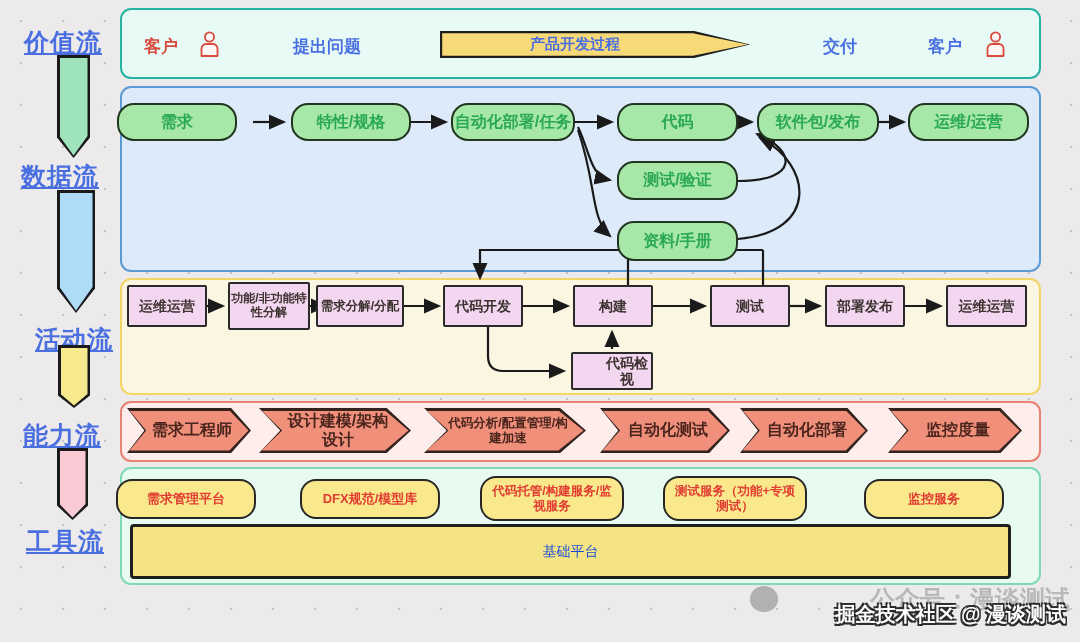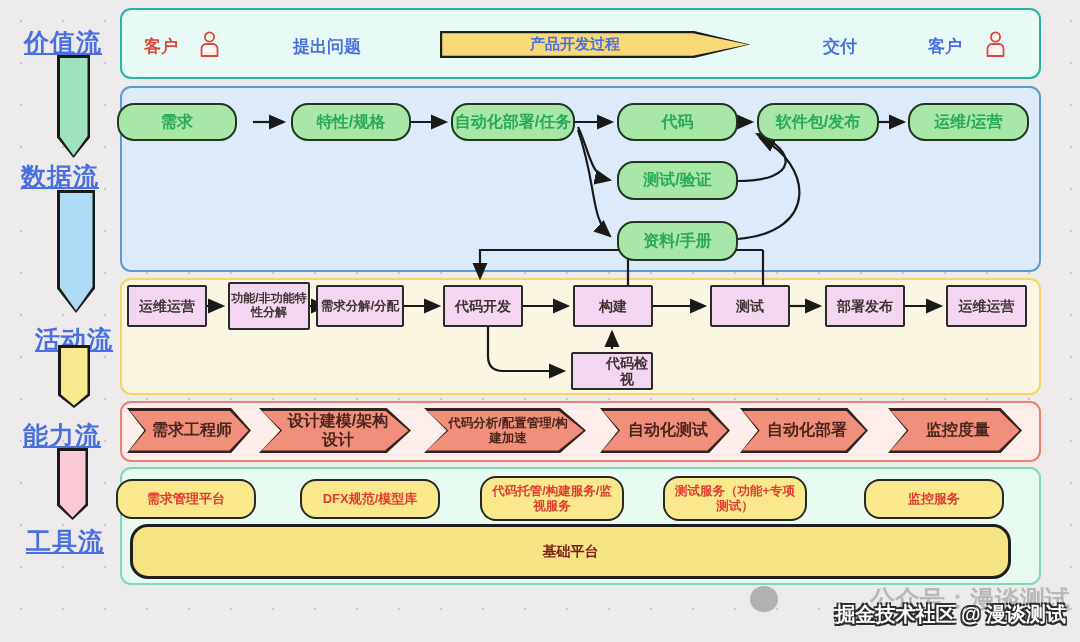--- a/index.html
+++ b/index.html
@@ -46,23 +46,23 @@
 
   #process-arrow { position:absolute; z-index:3; left:440px; top:31px; width:310px; height:27px; }
   #process-arrow .out { position:absolute; inset:0; background:#1e1e1e;
     clip-path:polygon(0 0,82% 0,100% 50%,82% 100%,0 100%); }
   #process-arrow .in { position:absolute; inset:2.2px; background:#f7d978;
     clip-path:polygon(0 0,82% 0,100% 50%,82% 100%,0 100%); }
   #process-arrow .lbl { position:absolute; inset:0; display:flex; align-items:center; justify-content:center;
     font-size:15px; font-weight:bold; color:#4a6fe0; padding-right:40px; }
 
   #platform-box { position:absolute; z-index:3; left:130px; top:524px; width:881px; height:55px;
-    background:#f5e483; border:3px solid #1f1f1f; border-radius:18px;
+    background:#f5e483; border:3px solid #1f1f1f; border-radius:4px;
     display:flex; align-items:center; justify-content:center;
-    color:#7f1d1d; font-weight:bold; font-size:14px; }
+    color:#1d4ed8; font-weight:normal; font-size:14px; }
 
   #arrow-layer { position:absolute; left:0; top:0; z-index:2; }
 
   .person-icon { position:absolute; z-index:3; }
 
   #watermark { position:absolute; z-index:20; right:14px; bottom:14px; white-space:nowrap; }
   #wm-back { position:absolute; right:10px; bottom:26px; font-size:25px; font-weight:bold;
     color:rgba(125,125,125,0.45); z-index:19; white-space:nowrap; }
   #wm-icon { position:absolute; right:302px; bottom:30px; width:28px; height:26px;
     background:rgba(120,120,120,0.5); border-radius:50% 50% 48% 48%; z-index:19; }

